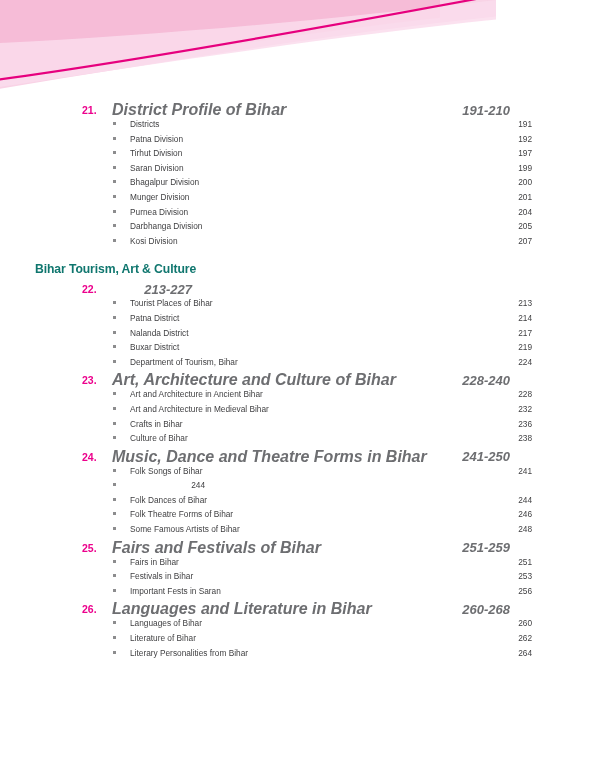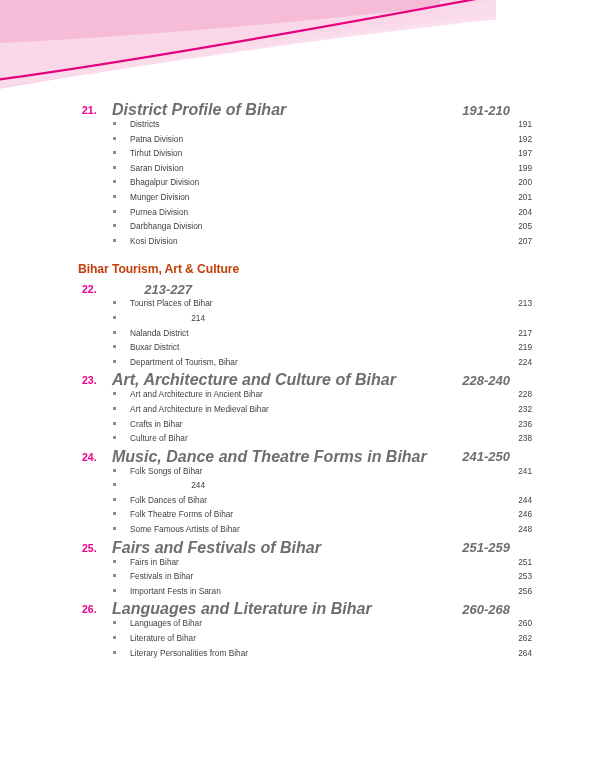--- a/index.html
+++ b/index.html
@@ -97,24 +97,24 @@
   }
   .sub-page {
     width: 80px;
     text-align: right;
     padding-right: 68px;
     font-size: 8.3px;
     color: #3f3f41;
   }
 
   .section-head {
-    margin-left: 78px;
+    margin-left: 35px;
     font-size: 12.2px;
     font-weight: bold;
-    color: #c2410c;
+    color: #0f766e;
     padding-top: 12px;
     padding-bottom: 4px;
     letter-spacing: -0.1px;
   }
 </style>
 </head>
 <body>
 
 <svg class="header-art" viewBox="0 0 600 110" width="600" height="110" preserveAspectRatio="none">
   <defs>
@@ -226,20 +226,21 @@
           <span class="bullet">
               <i></i>
             </span>
           <span class="sub-label">Tourist Places of Bihar</span>
           <span class="sub-page">213</span>
         </div>
         <div class="sub-item">
           <span class="bullet">
               <i></i>
             </span>
+          <span class="sub-label">Patna District</span>
           <span class="sub-page">214</span>
         </div>
         <div class="sub-item">
           <span class="bullet">
               <i></i>
             </span>
           <span class="sub-label">Nalanda District</span>
           <span class="sub-page">217</span>
         </div>
         <div class="sub-item">

